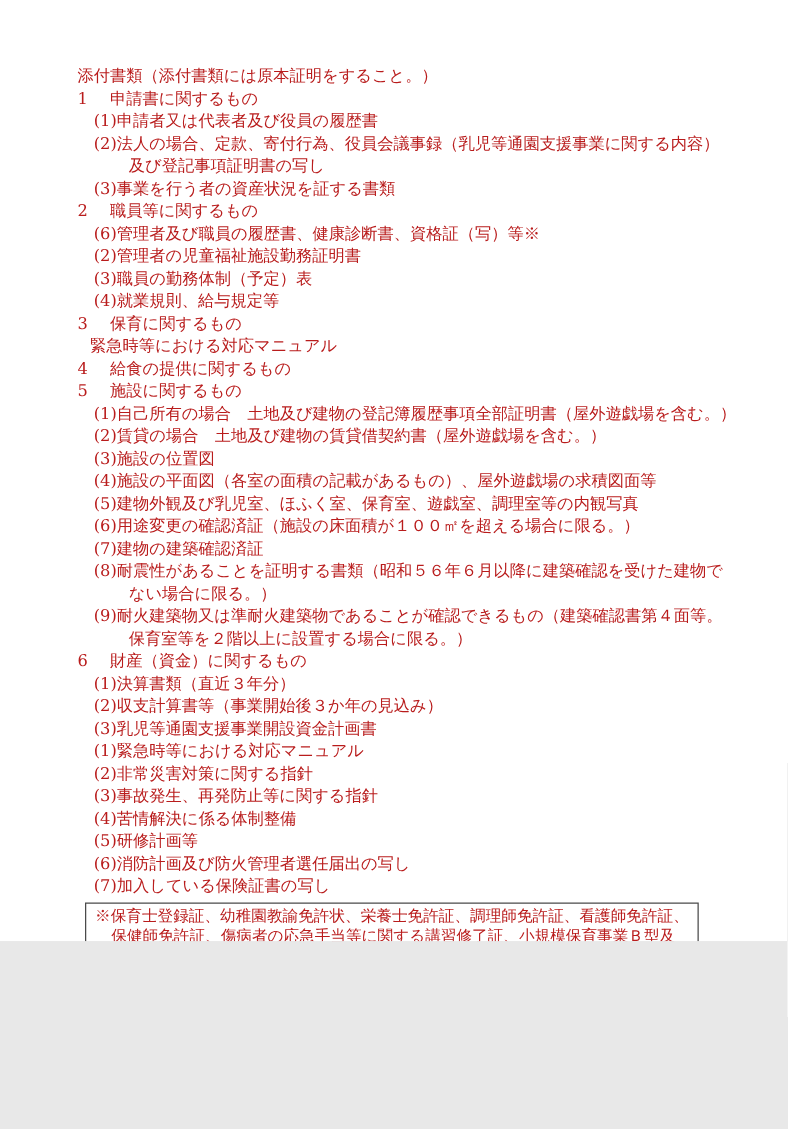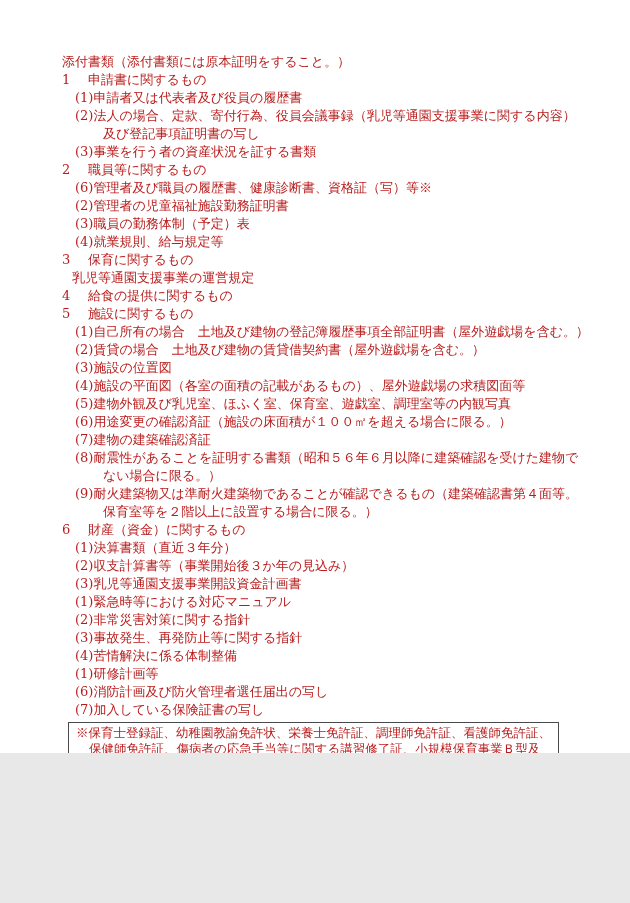--- a/index.html
+++ b/index.html
@@ -54,21 +54,21 @@
         <div class="line item">(1)申請者又は代表者及び役員の履歴書</div>
         <div class="line item">(2)法人の場合、定款、寄付行為、役員会議事録（乳児等通園支援事業に関する内容）</div>
         <div class="line cont">及び登記事項証明書の写し</div>
         <div class="line item">(3)事業を行う者の資産状況を証する書類</div>
         <div class="line head"><span class="num">2</span><span>職員等に関するもの</span></div>
         <div class="line item">(6)管理者及び職員の履歴書、健康診断書、資格証（写）等※</div>
         <div class="line item">(2)管理者の児童福祉施設勤務証明書</div>
         <div class="line item">(3)職員の勤務体制（予定）表</div>
         <div class="line item">(4)就業規則、給与規定等</div>
         <div class="line head"><span class="num">3</span><span>保育に関するもの</span></div>
-        <div class="line body">乳児等通園支援事業の運営規定</div>
+        <div class="line body">緊急時等における対応マニュアル</div>
         <div class="line head"><span class="num">4</span><span>給食の提供に関するもの</span></div>
         <div class="line head"><span class="num">5</span><span>施設に関するもの</span></div>
         <div class="line item">(1)自己所有の場合　土地及び建物の登記簿履歴事項全部証明書（屋外遊戯場を含む。）</div>
         <div class="line item">(2)賃貸の場合　土地及び建物の賃貸借契約書（屋外遊戯場を含む。）</div>
         <div class="line item">(3)施設の位置図</div>
         <div class="line item">(4)施設の平面図（各室の面積の記載があるもの）、屋外遊戯場の求積図面等</div>
         <div class="line item">(5)建物外観及び乳児室、ほふく室、保育室、遊戯室、調理室等の内観写真</div>
         <div class="line item">(6)用途変更の確認済証（施設の床面積が１００㎡を超える場合に限る。）</div>
         <div class="line item">(7)建物の建築確認済証</div>
         <div class="line item">(8)耐震性があることを証明する書類（昭和５６年６月以降に建築確認を受けた建物で</div>
@@ -76,21 +76,21 @@
         <div class="line item">(9)耐火建築物又は準耐火建築物であることが確認できるもの（建築確認書第４面等。</div>
         <div class="line cont">保育室等を２階以上に設置する場合に限る。）</div>
         <div class="line head"><span class="num">6</span><span>財産（資金）に関するもの</span></div>
         <div class="line item">(1)決算書類（直近３年分）</div>
         <div class="line item">(2)収支計算書等（事業開始後３か年の見込み）</div>
         <div class="line item">(3)乳児等通園支援事業開設資金計画書</div>
         <div class="line item">(1)緊急時等における対応マニュアル</div>
         <div class="line item">(2)非常災害対策に関する指針</div>
         <div class="line item">(3)事故発生、再発防止等に関する指針</div>
         <div class="line item">(4)苦情解決に係る体制整備</div>
-        <div class="line item">(1)研修計画等</div>
+        <div class="line item">(5)研修計画等</div>
         <div class="line item">(6)消防計画及び防火管理者選任届出の写し</div>
         <div class="line item">(7)加入している保険証書の写し</div>
       </div>
     <div class="note-box">
         <div class="note-line">※保育士登録証、幼稚園教諭免許状、栄養士免許証、調理師免許証、看護師免許証、</div>
         <div class="note-line rest">保健師免許証、傷病者の応急手当等に関する講習修了証、小規模保育事業Ｂ型及</div>
         <div class="note-line rest">庭的保育補助者の研修修了証の写しのうち該当するもの</div>
       </div>
   </div>
 </div>

